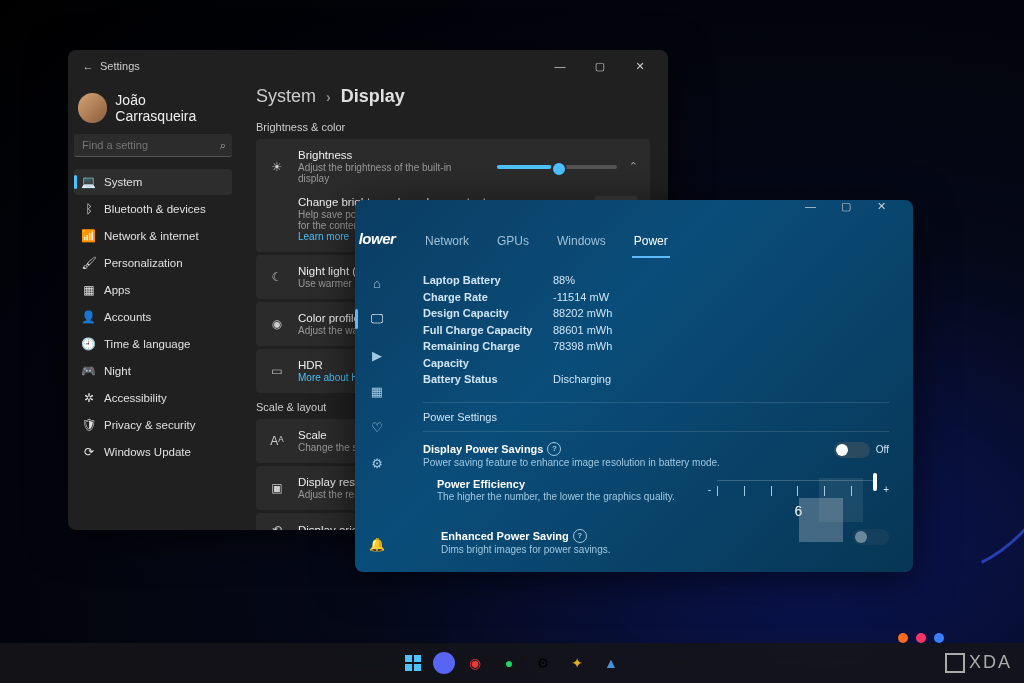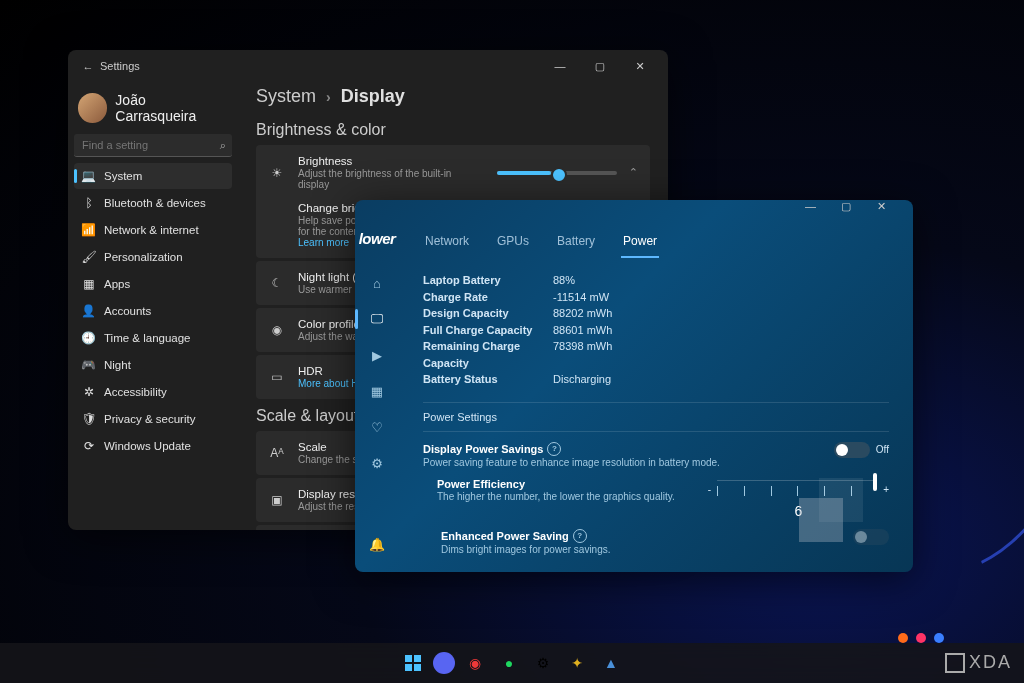--- a/index.html
+++ b/index.html
@@ -14,31 +14,31 @@
 .settings-win{left:68px;top:50px;width:600px;height:480px}
 .titlebar{height:32px;display:flex;align-items:center;padding:0 8px;font-size:11px;color:#ccc}
 .titlebar .back{width:24px;text-align:center;cursor:pointer}
 .titlebar .spacer{flex:1}
 .titlebar .wctrl{width:40px;height:32px;display:flex;align-items:center;justify-content:center;cursor:pointer;font-size:11px;color:#ccc}
 .settings-body{display:flex;height:calc(100% - 32px)}
 .sidebar{width:158px;padding:4px 6px}
 .profile{display:flex;align-items:center;gap:8px;padding:6px 4px 10px}
 .avatar{width:30px;height:30px;border-radius:50%;background:linear-gradient(135deg,#d4a574,#8b5a3c)}
 .profile-name{font-size:14px;color:#eee}
-.search-box{position:relative;margin-bottom:6px}
+.search-box{position:relative;margin-bottom:12px}
 .search-box input{width:100%;background:#2c2c2c;border:none;border-bottom:1px solid #555;padding:5px 24px 5px 8px;color:#ccc;font-size:11px;border-radius:3px;box-sizing:border-box}
 .search-box .sicon{position:absolute;right:6px;top:5px;color:#aaa;font-size:11px}
 .nav-item{display:flex;align-items:center;gap:8px;padding:6px 8px;border-radius:4px;cursor:pointer;font-size:11.5px;color:#e0e0e0;margin-bottom:1px}
 .nav-item.active{background:#2d2d2d;position:relative}
 .nav-item.active::before{content:'';position:absolute;left:0;top:6px;bottom:6px;width:3px;background:#4cc2ff;border-radius:2px}
 .nav-icon{width:14px;height:14px;display:flex;align-items:center;justify-content:center;font-size:12px}
 .main{flex:1;padding:0 18px;overflow:hidden}
 .breadcrumb{font-size:18px;font-weight:600;margin:4px 0 14px;display:flex;gap:10px;align-items:center}
 .breadcrumb .sep{color:#888;font-size:14px}
-.section-title{font-size:16px;color:#ccc;margin:8px 0 6px}
+.section-title{font-size:11px;color:#ccc;margin:8px 0 6px}
 .card{background:#2b2b2b;border-radius:4px;margin-bottom:3px;padding:10px 12px;display:flex;align-items:center;gap:12px;cursor:pointer}
 .card-icon{width:18px;color:#ccc;text-align:center}
 .card-text{flex:1}
 .card-title{font-size:11.5px;color:#eee}
 .card-sub{font-size:10px;color:#999;margin-top:1px}
 .card-sub a{color:#4cc2ff;text-decoration:none}
 .card-chevron{color:#999;font-size:11px}
 .slider{width:120px;height:4px;background:#555;border-radius:2px;position:relative}
 .slider .fill{position:absolute;left:0;top:0;bottom:0;width:45%;background:#4cc2ff;border-radius:2px}
 .slider .thumb{position:absolute;left:45%;top:-4px;width:12px;height:12px;background:#4cc2ff;border-radius:50%;border:2px solid #2b2b2b}
@@ -252,21 +252,21 @@
       <div class="intel-sicon">▶</div>
       <div class="intel-sicon">▦</div>
       <div class="intel-sicon">♡</div>
       <div class="intel-sicon">⚙</div>
       <div class="intel-sicon intel-bell">🔔</div>
     </div>
     <div class="intel-main">
       <div class="intel-tabs" id="intel-tabs">
           <span class="intel-tab">Network</span>
           <span class="intel-tab">GPUs</span>
-          <span class="intel-tab">Battery</span>
+          <span class="intel-tab">Windows</span>
           <span class="intel-tab active">Power</span>
         </div>
       <div class="info-table" id="intel-info">
           <div class="info-row">
             <div class="info-label">Laptop Battery</div>
             <div class="info-value">88%</div>
           </div>
           <div class="info-row">
             <div class="info-label">Charge Rate</div>
             <div class="info-value">-11514 mW</div>

